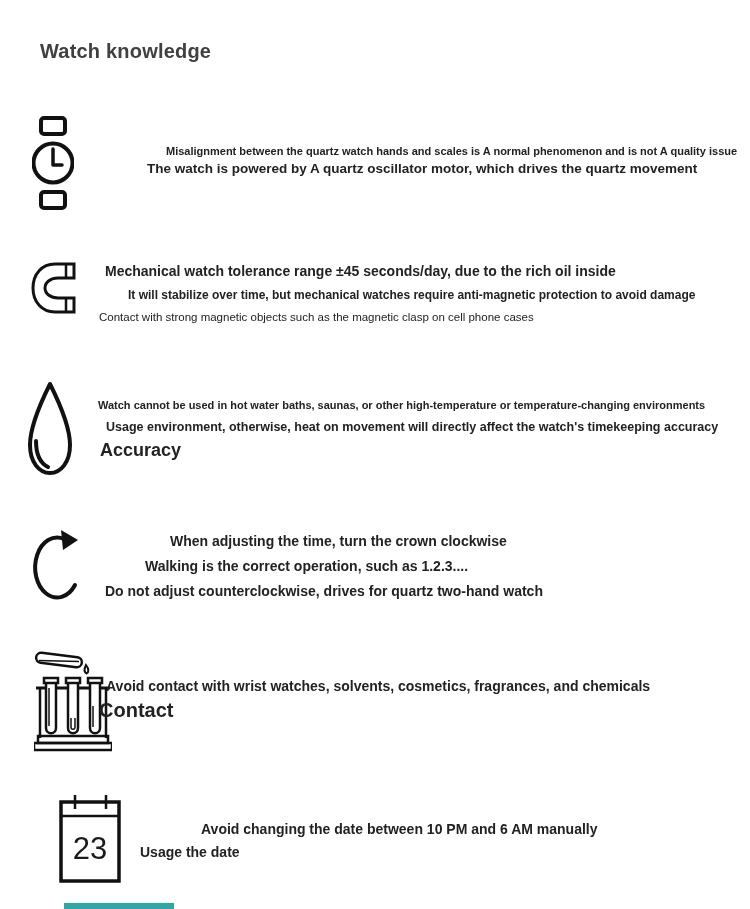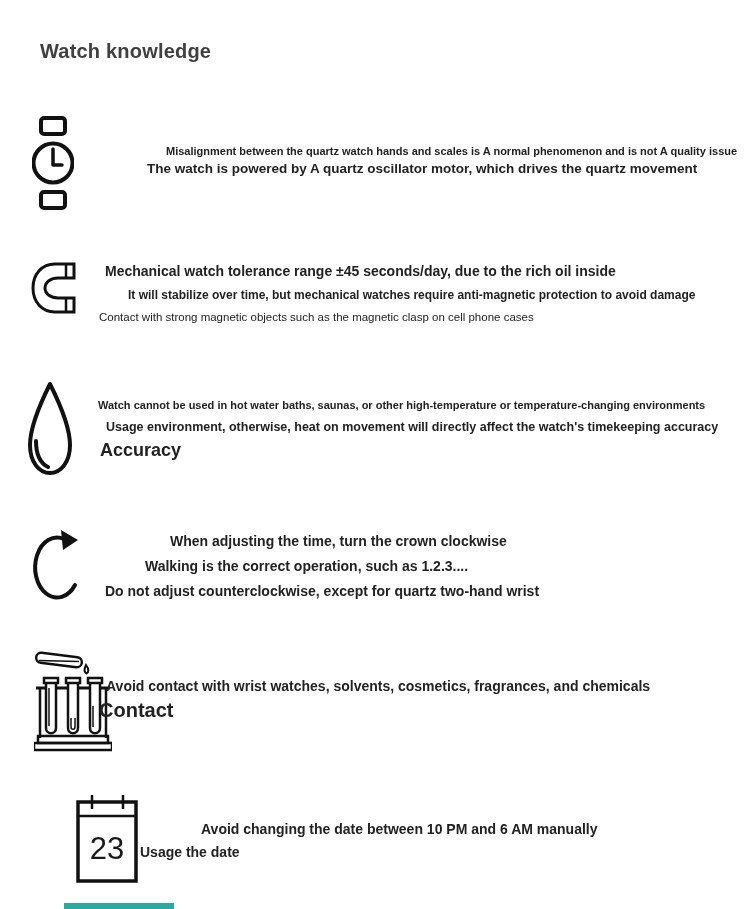--- a/index.html
+++ b/index.html
@@ -27,21 +27,21 @@
   
   .s4-icon{left:30px;top:527px;}
   .s4-l1{left:170px;top:533px;font-size:14px;font-weight:bold;}
   .s4-l2{left:105px;top:558px;font-size:14px;font-weight:bold;margin-left:40px;}
   .s4-l3{left:105px;top:583px;font-size:14px;font-weight:bold;}
   
   .s5-icon{left:34px;top:648px;}
   .s5-l1{left:106px;top:678px;font-size:14px;font-weight:bold;}
   .s5-l2{left:99px;top:699px;font-size:20px;font-weight:bold;}
   
-  .s6-icon{left:56px;top:794px;padding-left:20px;}
+  .s6-icon{left:39px;top:794px;padding-left:20px;}
   .s6-l1{left:201px;top:821px;font-size:14px;font-weight:bold;}
   .s6-l2{left:140px;top:844px;font-size:14px;font-weight:bold;}
   
   .bottom-bar{left:64px;top:903px;width:110px;height:6px;}
   svg{display:block;}
   .cal-num{font-family:"Liberation Sans","DejaVu Sans",sans-serif;font-size:31px;font-weight:400;fill:#1a1a1a;}
 </style>
 </head>
 <body>
 
@@ -79,21 +79,21 @@
 <div class="abs s3-l3">Accuracy</div>
 
 <div class="abs s4-icon">
   <svg width="52" height="76" viewBox="0 0 52 76" fill="none">
     <path d="M45,58 A22,30 0 1 1 34,12" stroke="#111" stroke-width="4" stroke-linecap="round"></path>
     <polygon points="31,3 48,13 33,23" fill="#111" stroke="none"></polygon>
   </svg>
 </div>
 <div class="abs s4-l1">When adjusting the time, turn the crown clockwise</div>
 <div class="abs s4-l2">Walking is the correct operation, such as 1.2.3....</div>
-<div class="abs s4-l3">Do not adjust counterclockwise, except for quartz two-hand wrist</div>
+<div class="abs s4-l3">Do not adjust counterclockwise, drives for quartz two-hand watch</div>
 
 <div class="abs s5-icon">
   <svg width="78" height="104" viewBox="0 0 78 104" fill="none" stroke="#111" stroke-width="2.5">
     <g transform="rotate(7 25 12)">
       <rect x="2" y="7" width="46" height="10" rx="5"></rect>
       <path d="M5,15 L45,11" stroke-width="1.5"></path>
     </g>
     <path d="M52,17 C55,21 55,24 52.5,25.5 C50,24 50,21 52,17 Z" stroke-width="2"></path>
     <path d="M2,40 L76,40" stroke-width="3"></path>
     <path d="M6,40 L6,90 M72,40 L72,90"></path>

